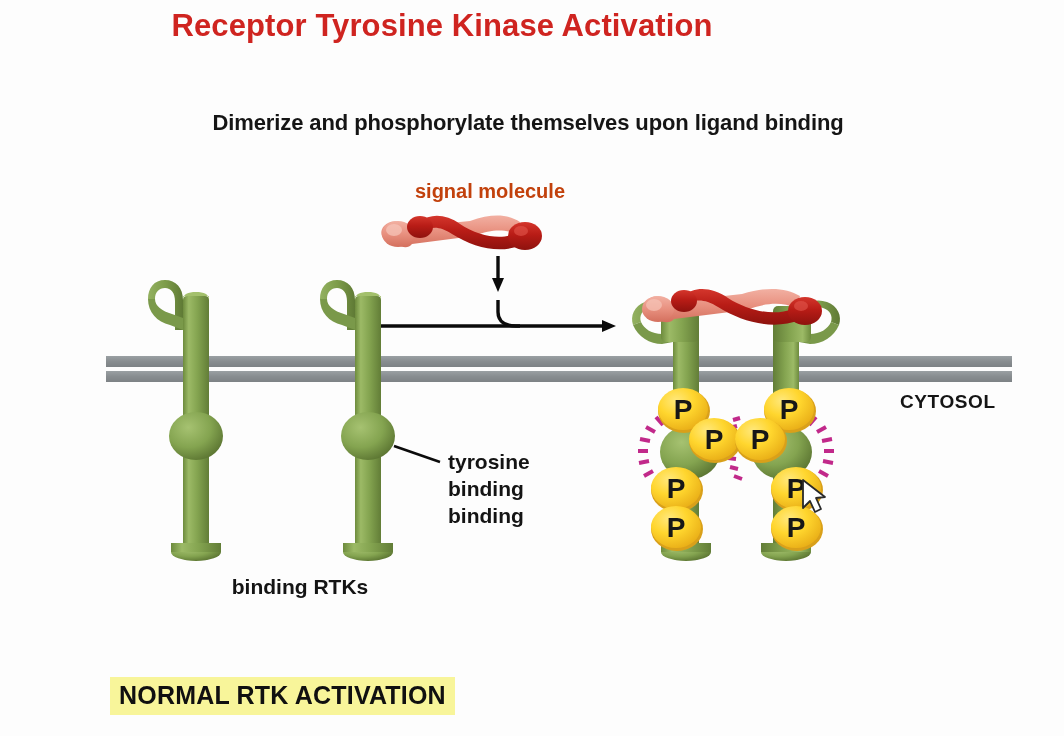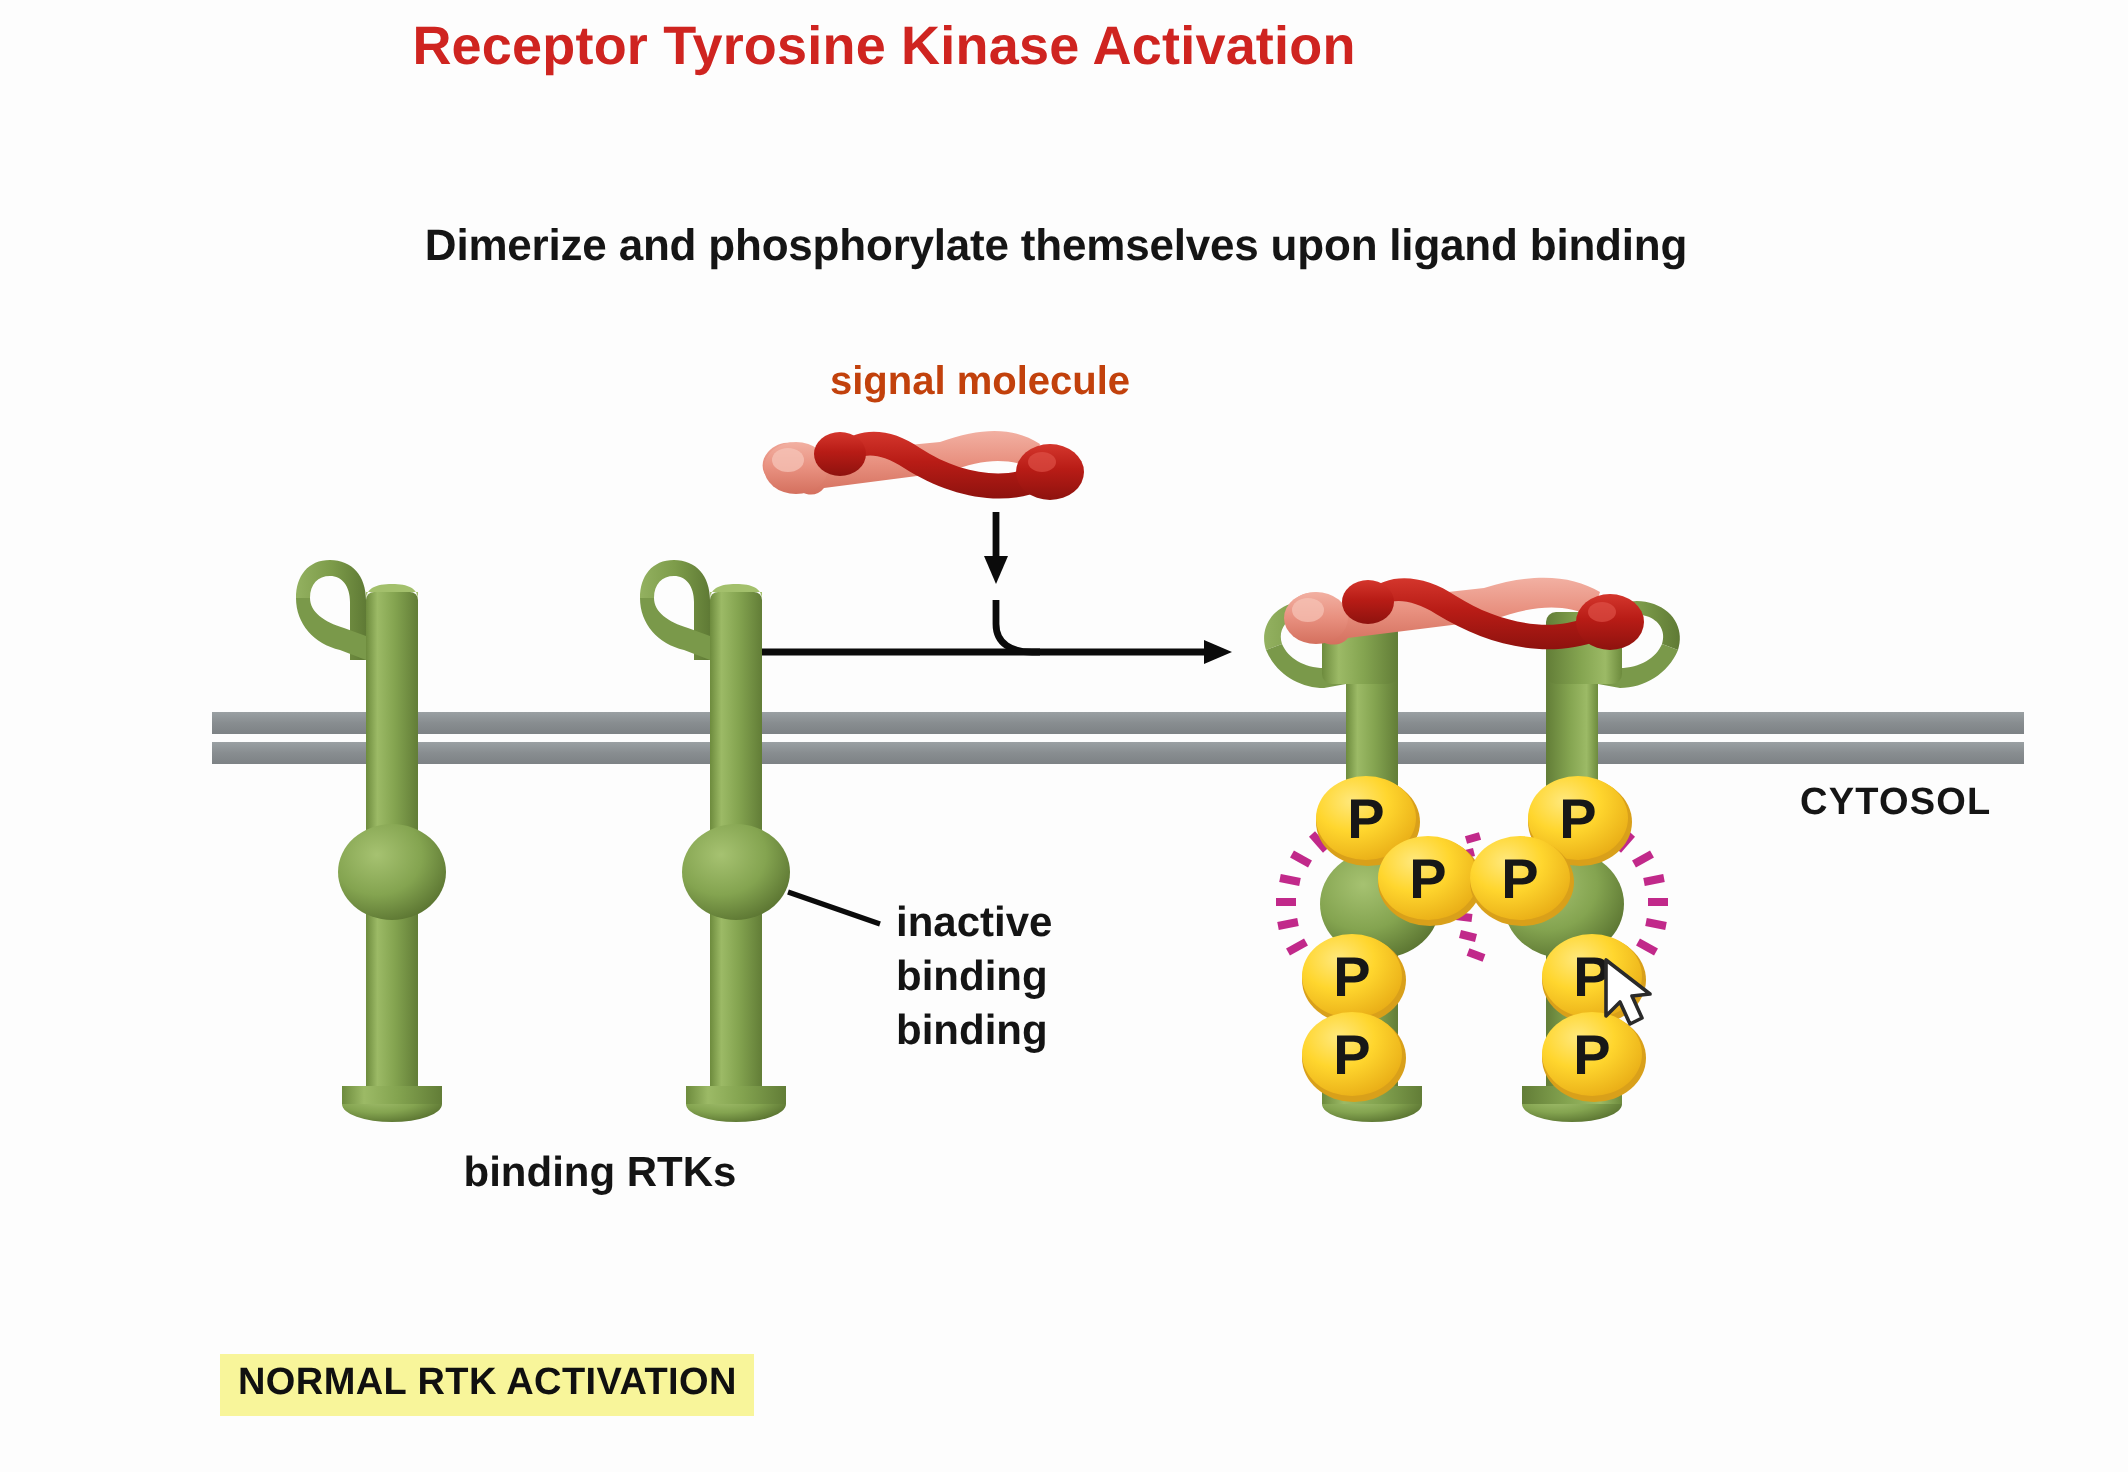--- a/index.html
+++ b/index.html
@@ -22,21 +22,21 @@
     height: 736px;
     background: #fdfdfd;
   }
   .abs { position: absolute; }
 
   
   #title {
     left: 0; top: 8px;
     width: 884px;
     text-align: center;
-    font-size: 27px;
+    font-size: 31px;
     font-weight: bold;
     color: #cf2420;
     letter-spacing: 0.1px;
   }
   #subtitle {
     left: 0; top: 110px;
     width: 1056px;
     text-align: center;
     font-size: 22px;
     font-weight: bold;
@@ -77,21 +77,21 @@
     left: 560px; top: 575px;
     width: 400px;
     text-align: center;
     font-size: 21px;
     font-weight: bold;
     color: #141414;
     line-height: 27px;
   }
   #normal-banner {
     left: 110px; top: 677px;
-    font-size: 19px;
+    font-size: 25px;
     font-weight: bold;
     color: #101010;
     background: #f8f59a;
     padding: 4px 9px 5px 9px;
     letter-spacing: 0.2px;
   }
   #cut-text {
     left: 112px; top: 731px;
     font-size: 18px;
     font-weight: bold;
@@ -108,21 +108,21 @@
 <body>
 
 <div id="stage">
 
   <div class="abs" id="title">Receptor Tyrosine Kinase Activation</div>
   <div class="abs" id="subtitle">Dimerize and phosphorylate themselves upon ligand binding</div>
   <div class="abs" id="signal-label">signal molecule</div>
   <div class="abs" id="cytosol-label">CYTOSOL</div>
 
   <div class="abs" id="tk-label">
-    <div>inactive</div>
+    <div>tyrosine</div>
     <div>binding</div>
     <div>binding</div>
   </div>
 
   <div class="abs" id="inactive-label">binding RTKs</div>
 
 
   <div class="abs" id="normal-banner">NORMAL RTK ACTIVATION</div>
 
   <svg class="abs" id="art" viewBox="0 0 1064 736">

